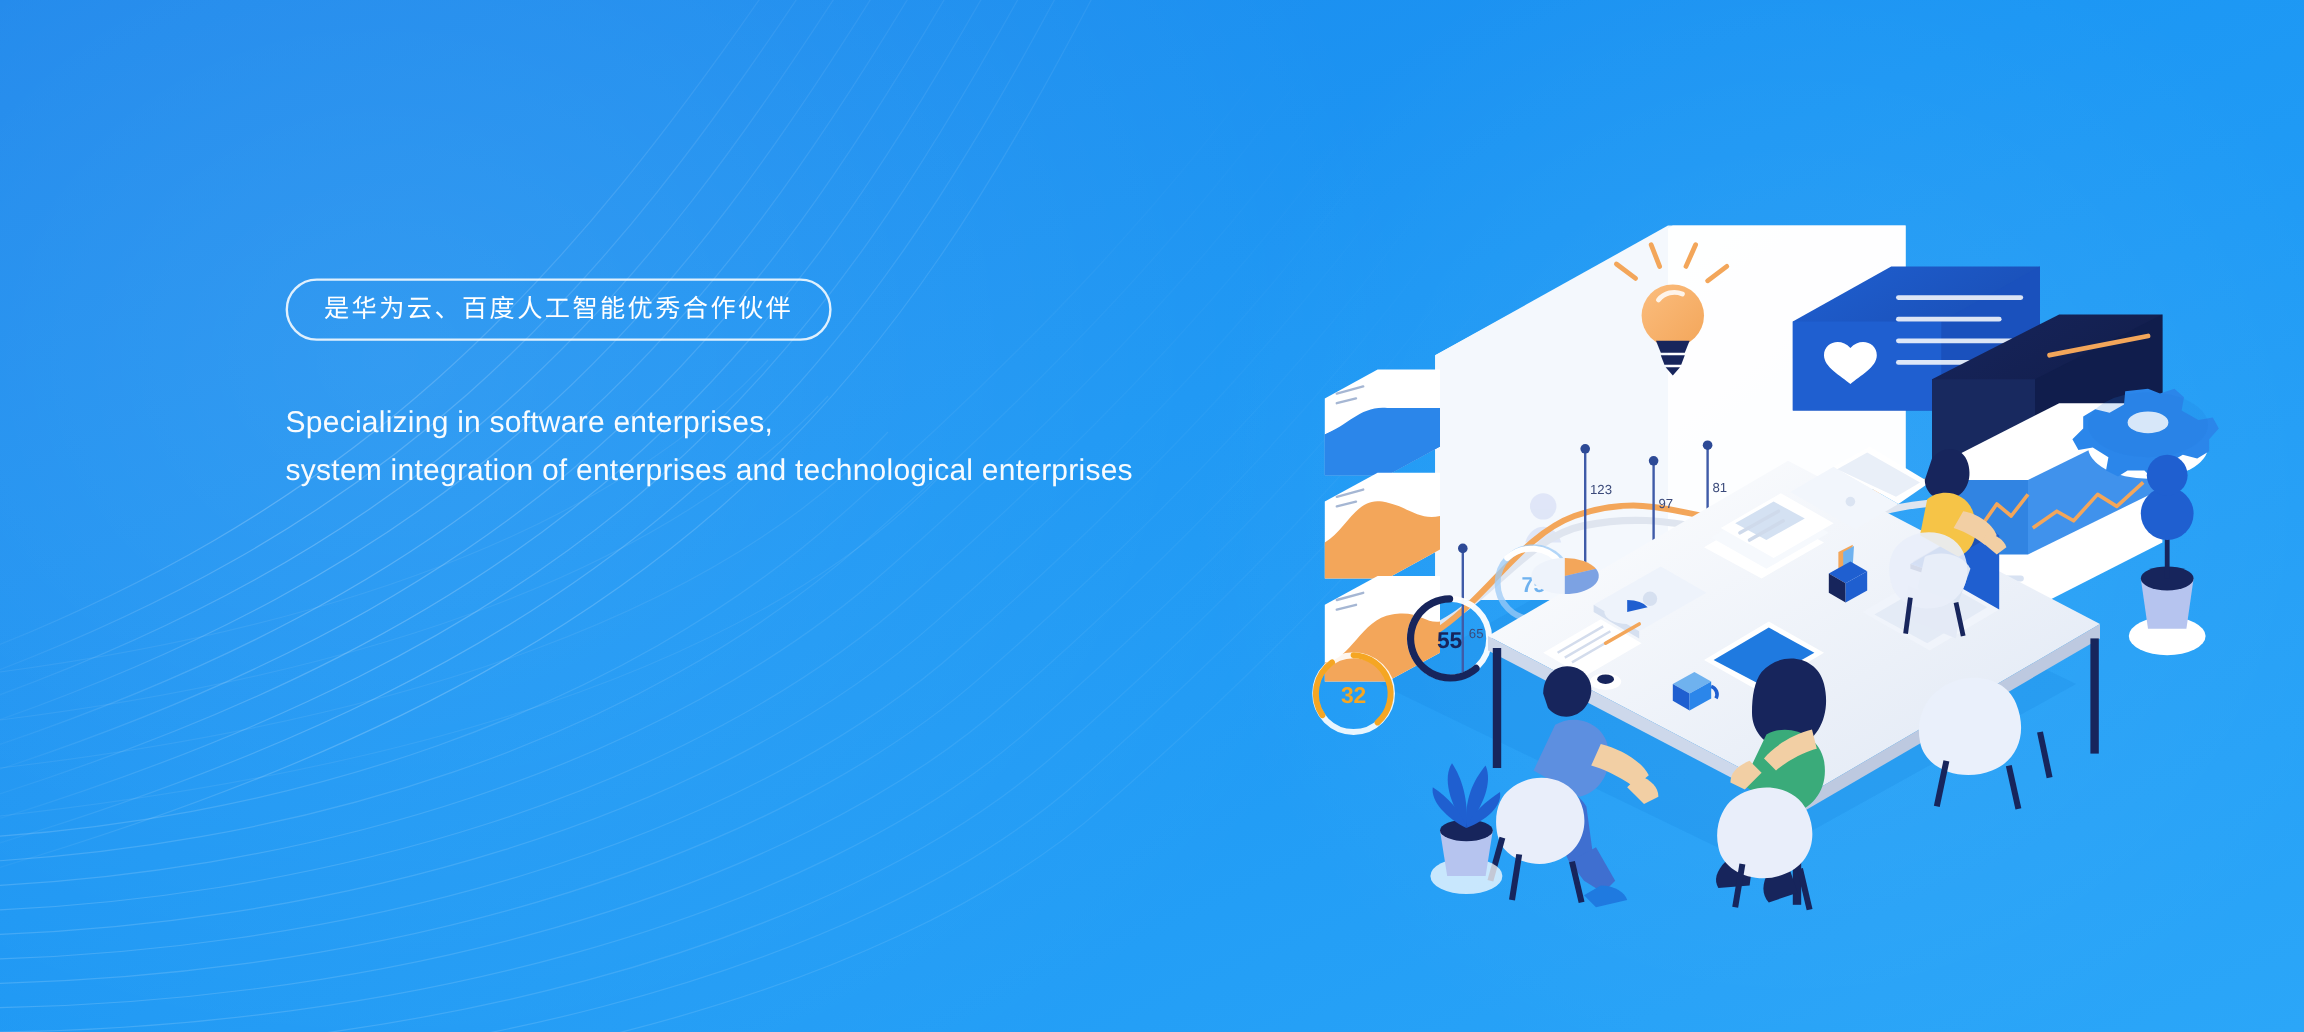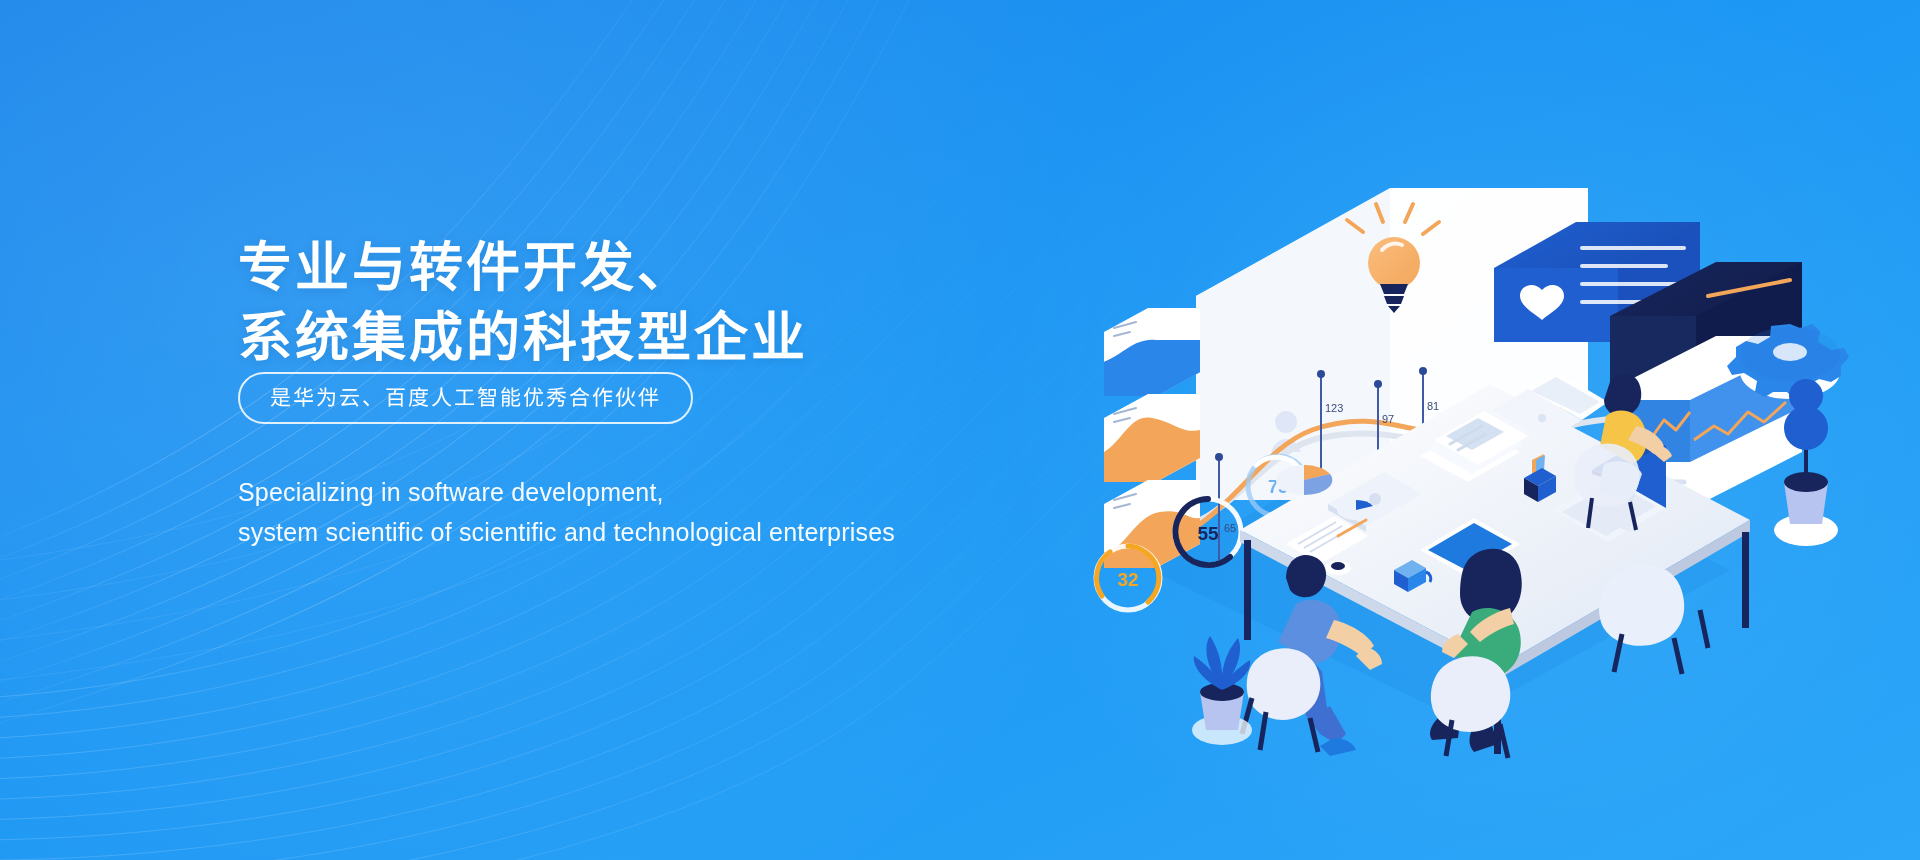--- a/index.html
+++ b/index.html
@@ -105,28 +105,24 @@
       <path d="M0,560 C300,520 520,430 640,300"></path>
       <path d="M0,600 C320,560 560,470 690,330"></path>
       <path d="M0,640 C340,600 600,510 740,360"></path>
       <path d="M0,680 C360,640 640,550 790,390"></path>
     </g>
   </svg>
   <div class="bg-glow"></div>
   <div class="bg-glow2"></div>
 
   <div class="content">
-    <h1 class="headline">
-      <span class="l1">专业与转件开发、</span>
-      <span class="l2">系统集成的科技型企业</span>
-    </h1>
     <div class="badge">是华为云、百度人工智能优秀合作伙伴</div>
     <p class="subtitle">
-      <span>Specializing in software development,</span>
-      <span>system scientific of scientific and technological enterprises</span>
+      <span>Specializing in software enterprises,</span>
+      <span>system integration of enterprises and technological enterprises</span>
     </p>
   </div>
 
   <div class="illustration">
     <svg viewBox="0 0 800 660" aria-hidden="true">
       <defs>
         <linearGradient id="panelG" x1="0" y1="0" x2="1" y2="1">
           <stop offset="0%" stop-color="#ffffff"></stop>
           <stop offset="100%" stop-color="#e8effa"></stop>
         </linearGradient>

